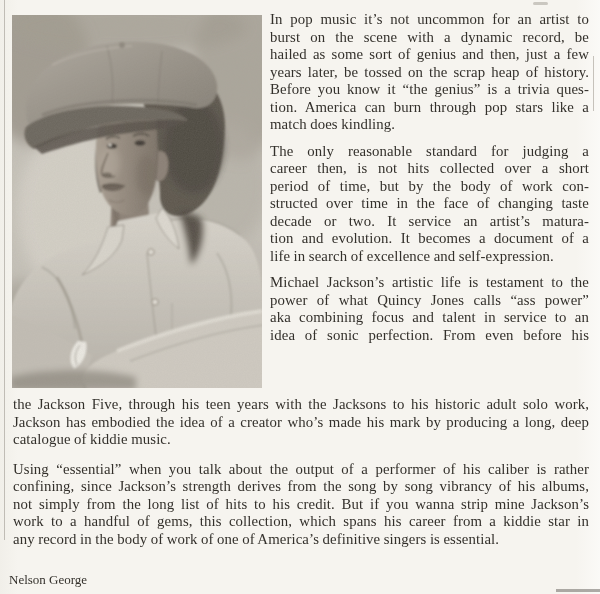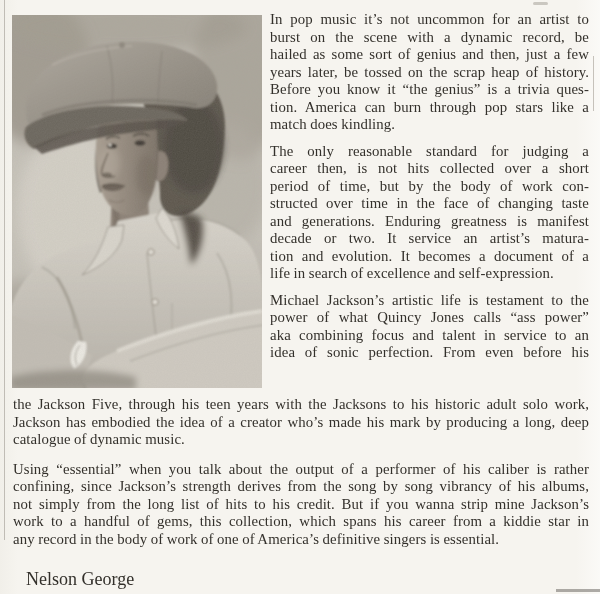--- a/index.html
+++ b/index.html
@@ -18,21 +18,21 @@
   .col{position:absolute;left:270px;top:11px;width:319px;}
   .fullwide{position:absolute;left:13px;top:396px;width:576px;}
   .para{margin:0 0 9px 0;}
   .fullwide .para{margin-bottom:12px;}
   .line{
     height:17.5px;line-height:17.5px;font-size:14.8px;
     letter-spacing:.1px;word-spacing:-.3px;white-space:nowrap0;
     text-align:justify;text-align-last:justify;
   }
   .line.last{text-align-last:left;}
-  .signature{position:absolute;left:26px;top:571px;font-size:18px;line-height:17.5px;}
+  .signature{position:absolute;left:9px;top:571px;font-size:13px;line-height:17.5px;}
 </style>
 </head>
 <body>
 
 <div class="page">
 
   <div class="edge-left"></div>
   <div class="artifact-top"></div>
   <div class="artifact-bottom"></div>
   <div class="artifact-right"></div>
@@ -161,38 +161,37 @@
       <div class="line">years later, be tossed on the scrap heap of history.</div>
       <div class="line">Before you know it “the genius” is a trivia ques-</div>
       <div class="line">tion. America can burn through pop stars like a</div>
       <div class="line last">match does kindling.</div>
     </div>
     <div class="para">
       <div class="line">The only reasonable standard for judging a</div>
       <div class="line">career then, is not hits collected over a short</div>
       <div class="line">period of time, but by the body of work con-</div>
       <div class="line">structed over time in the face of changing taste</div>
-      <div class="line">and generations. Enduring greatness is manifest</div>
       <div class="line">decade or two. It service an artist’s matura-</div>
       <div class="line">tion and evolution. It becomes a document of a</div>
       <div class="line last">life in search of excellence and self-expression.</div>
     </div>
     <div class="para">
       <div class="line">Michael Jackson’s artistic life is testament to the</div>
       <div class="line">power of what Quincy Jones calls “ass power”</div>
       <div class="line">aka combining focus and talent in service to an</div>
       <div class="line">idea of sonic perfection. From even before his</div>
     </div>
   </div>
 
   <div class="fullwide">
     <div class="para">
       <div class="line">the Jackson Five, through his teen years with the Jacksons to his historic adult solo work,</div>
       <div class="line">Jackson has embodied the idea of a creator who’s made his mark by producing a long, deep</div>
-      <div class="line last">catalogue of dynamic music.</div>
+      <div class="line last">catalogue of kiddie music.</div>
     </div>
     <div class="para">
       <div class="line">Using “essential” when you talk about the output of a performer of his caliber is rather</div>
       <div class="line">confining, since Jackson’s strength derives from the song by song vibrancy of his albums,</div>
       <div class="line">not simply from the long list of hits to his credit. But if you wanna strip mine Jackson’s</div>
       <div class="line">work to a handful of gems, this collection, which spans his career from a kiddie star in</div>
       <div class="line last">any record in the body of work of one of America’s definitive singers is essential.</div>
     </div>
   </div>
 

